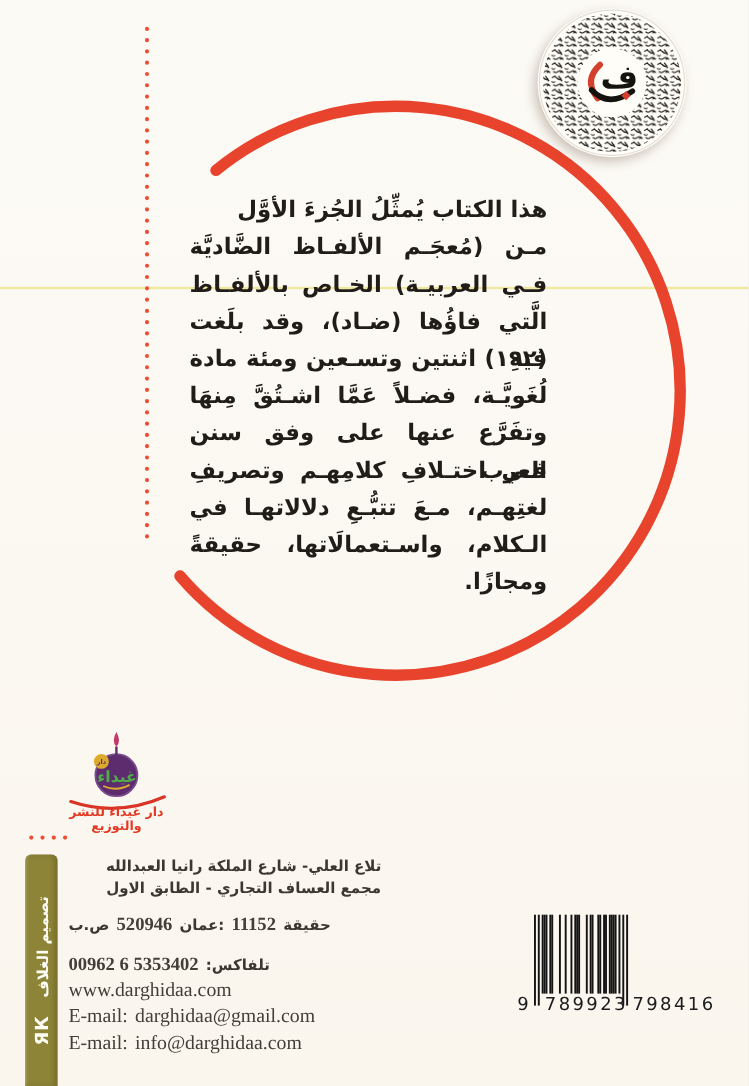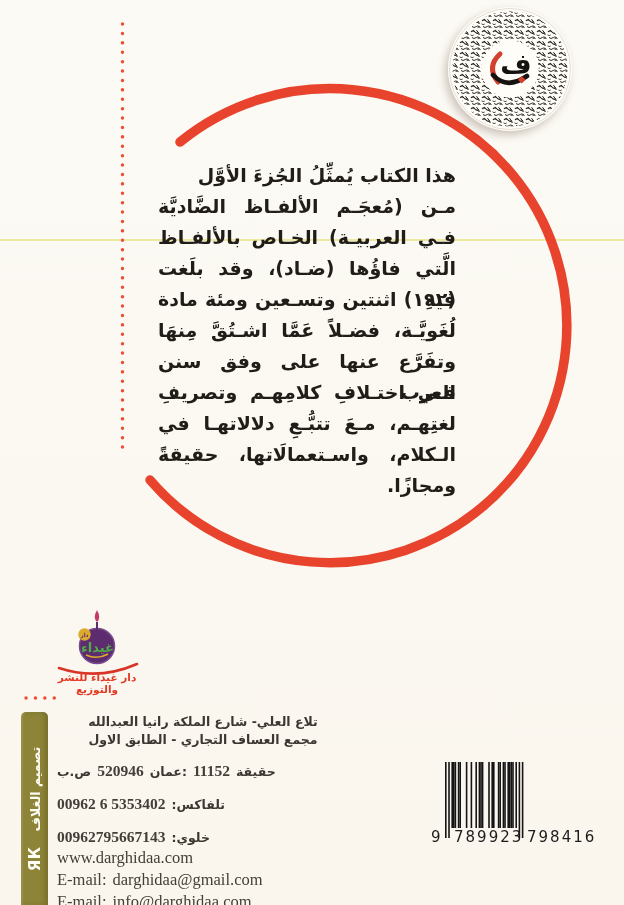--- a/index.html
+++ b/index.html
@@ -135,24 +135,20 @@
     <div class="c-row">
       <span class="c-arw">ص.ب</span>
       <span class="c-num">520946</span>
       <span style="font-size:12.5px">عمان:</span>
       <span class="c-num">11152</span>
       <span class="c-arw">حقيقة</span>
     </div>
     <div class="c-row">
       <span class="c-num">00962 6 5353402</span>
       <span class="c-arw">تلفاكس:</span>
-    </div>
-    <div class="c-row">
-      <span class="c-num">00962795667143</span>
-      <span class="c-arw">خلوي:</span>
     </div>
     <div class="c-lat">www.darghidaa.com</div>
     <div class="c-lat">
       <span class="lbl">E-mail:</span><span>darghidaa@gmail.com</span>
     </div>
     <div class="c-lat">
       <span class="lbl">E-mail:</span><span>info@darghidaa.com</span>
     </div>
   </div>
 

